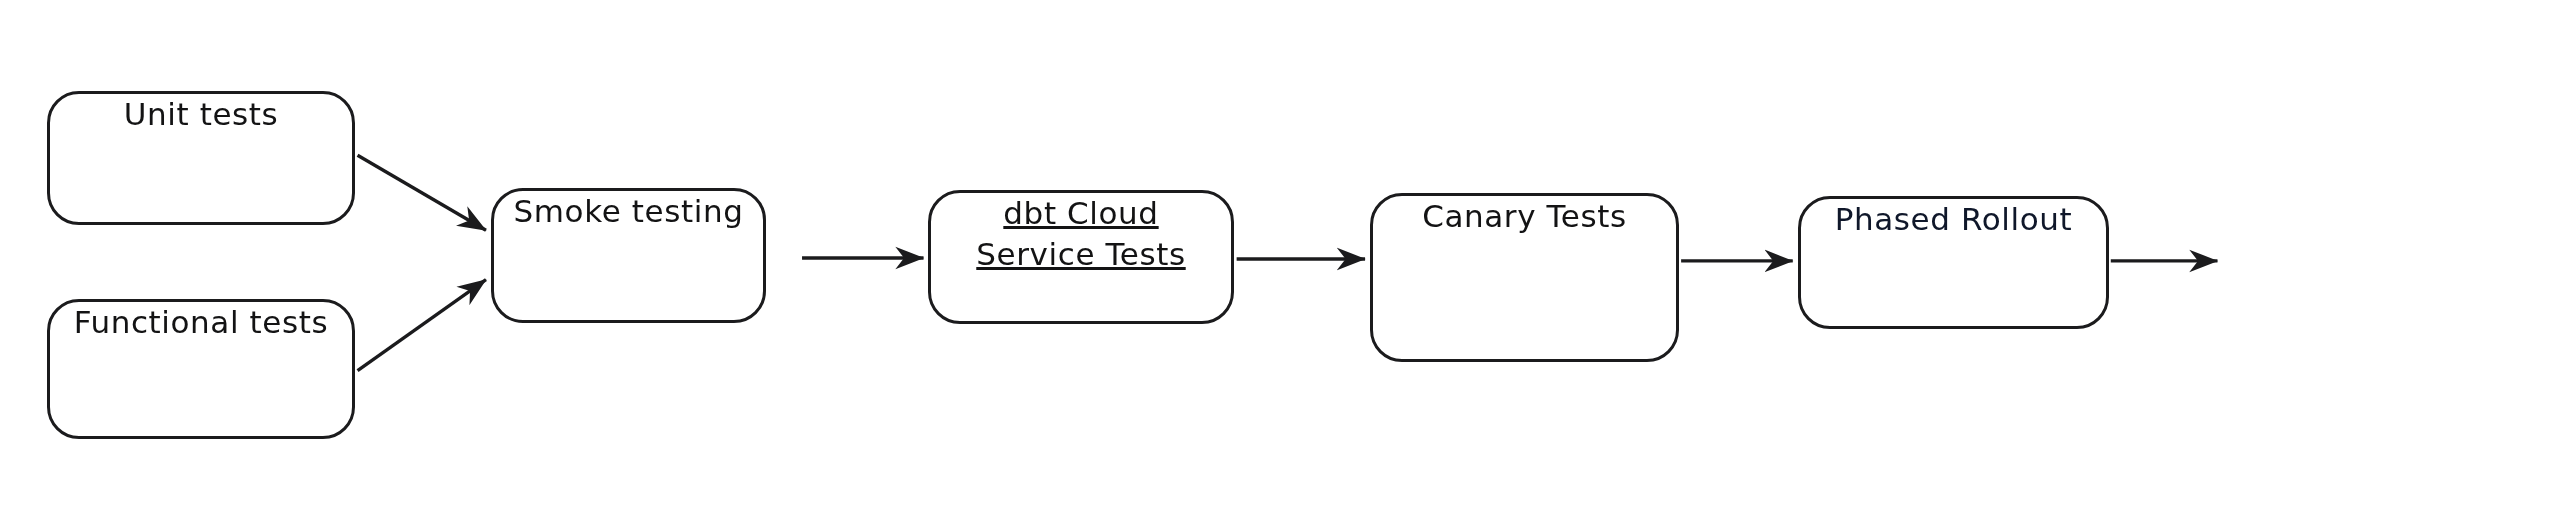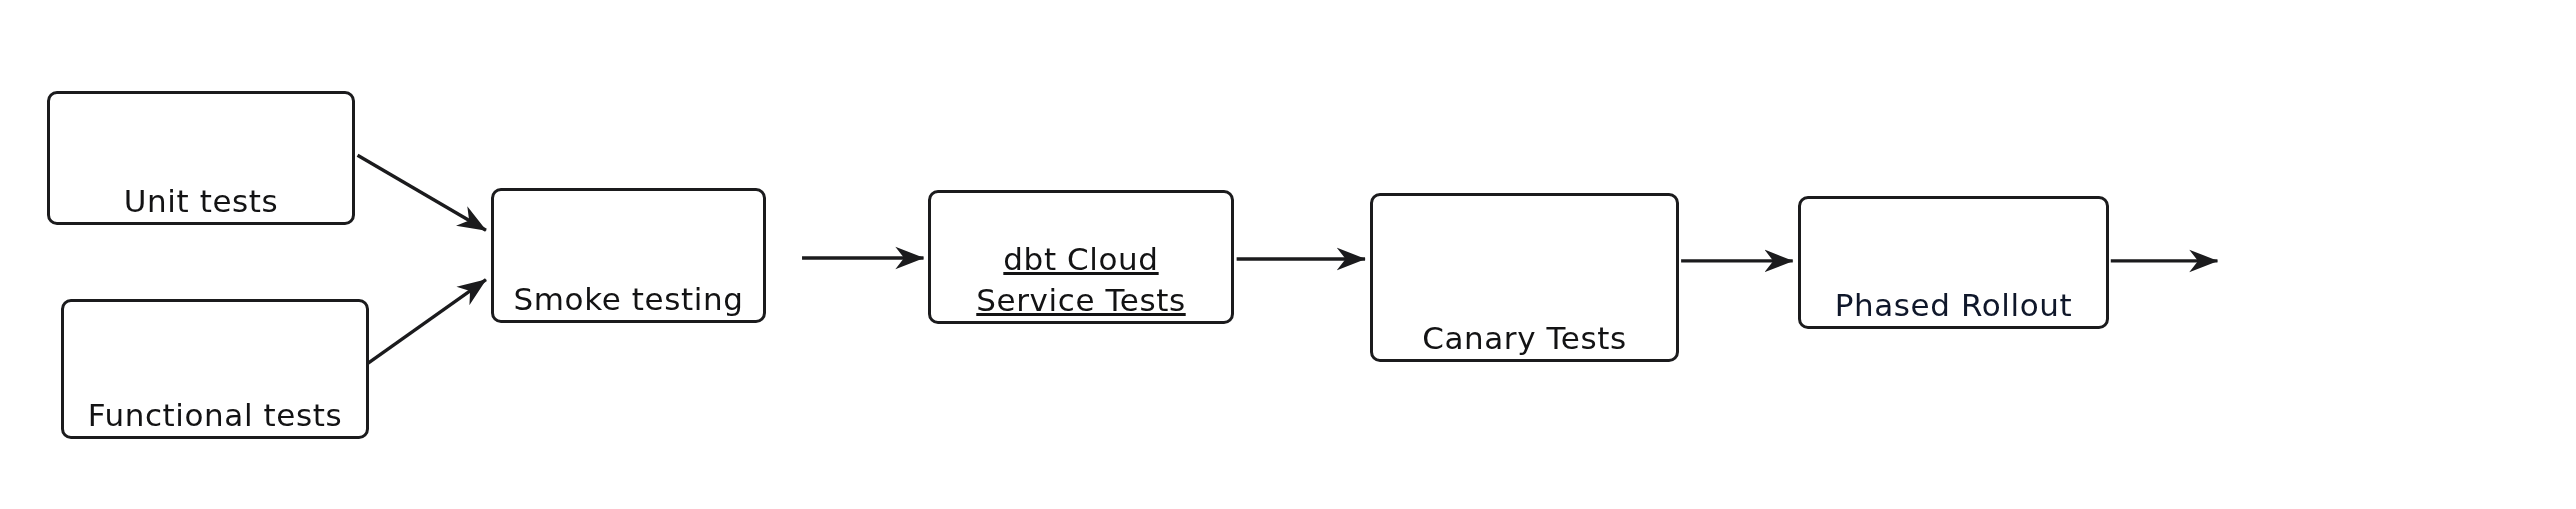--- a/index.html
+++ b/index.html
@@ -22,24 +22,24 @@
     left: 0;
     top: 0;
     width: 2576px;
     height: 510px;
     pointer-events: none;
   }
   .node {
     position: absolute;
     box-sizing: border-box;
     border: 3.2px solid #1b1b1d;
-    border-radius: 10px;
+    border-radius: 32px;
     background: #ffffff;
     display: flex;
-    align-items: flex-end;
+    align-items: flex-start;
     justify-content: center;
     text-align: center;
     color: #131314;
     font-family: "DejaVu Sans", sans-serif;
     font-size: 31px;
     line-height: 1.32;
     letter-spacing: 0.6px;
     font-weight: 400;
     white-space: pre-line;
   }
@@ -67,21 +67,21 @@
         <line x1="1252" y1="262" x2="1382" y2="262" stroke="#1b1b1d" stroke-width="3.4" stroke-linecap="butt" marker-end="url(#arrowhead)"></line>
         <line x1="1702" y1="264" x2="1815" y2="264" stroke="#1b1b1d" stroke-width="3.4" stroke-linecap="butt" marker-end="url(#arrowhead)"></line>
         <line x1="2137" y1="264" x2="2245" y2="264" stroke="#1b1b1d" stroke-width="3.4" stroke-linecap="butt" marker-end="url(#arrowhead)"></line>
       </g>
   </svg>
 
   <div class="node" style="left: 47px; top: 91px; width: 308px; height: 134px; border-color: rgb(27, 27, 29); color: rgb(19, 19, 20);">
     <span class="node-label">Unit tests</span>
   </div>
 
-  <div class="node" style="left: 61px; top: 299px; width: 308px; height: 140px; border-color: rgb(27, 27, 29); color: rgb(19, 19, 20);">
+  <div class="node" style="left: 47px; top: 299px; width: 308px; height: 140px; border-color: rgb(27, 27, 29); color: rgb(19, 19, 20);">
     <span class="node-label">Functional tests</span>
   </div>
 
   <div class="node" style="left: 491px; top: 188px; width: 275px; height: 135px; border-color: rgb(27, 27, 29); color: rgb(19, 19, 20);">
     <span class="node-label">Smoke testing</span>
   </div>
 
   <div class="node" style="left: 928px; top: 190px; width: 306px; height: 134px; border-color: rgb(27, 27, 29); color: rgb(19, 19, 20); text-decoration: underline;">
     <span class="node-label">dbt Cloud
 Service Tests</span>

